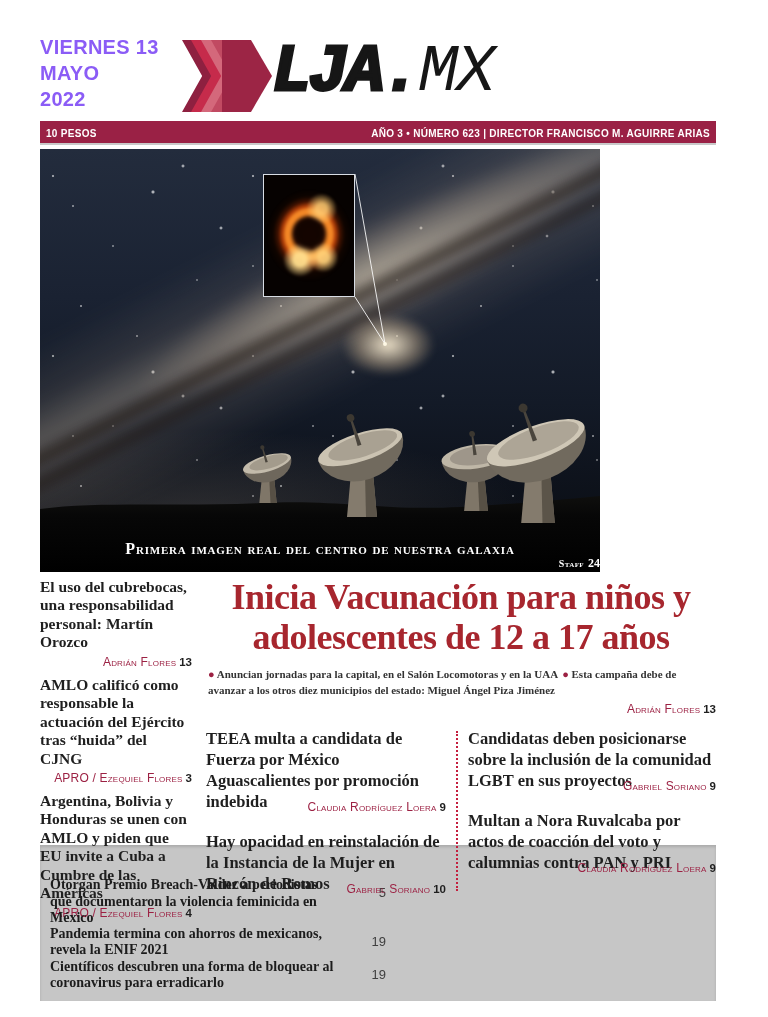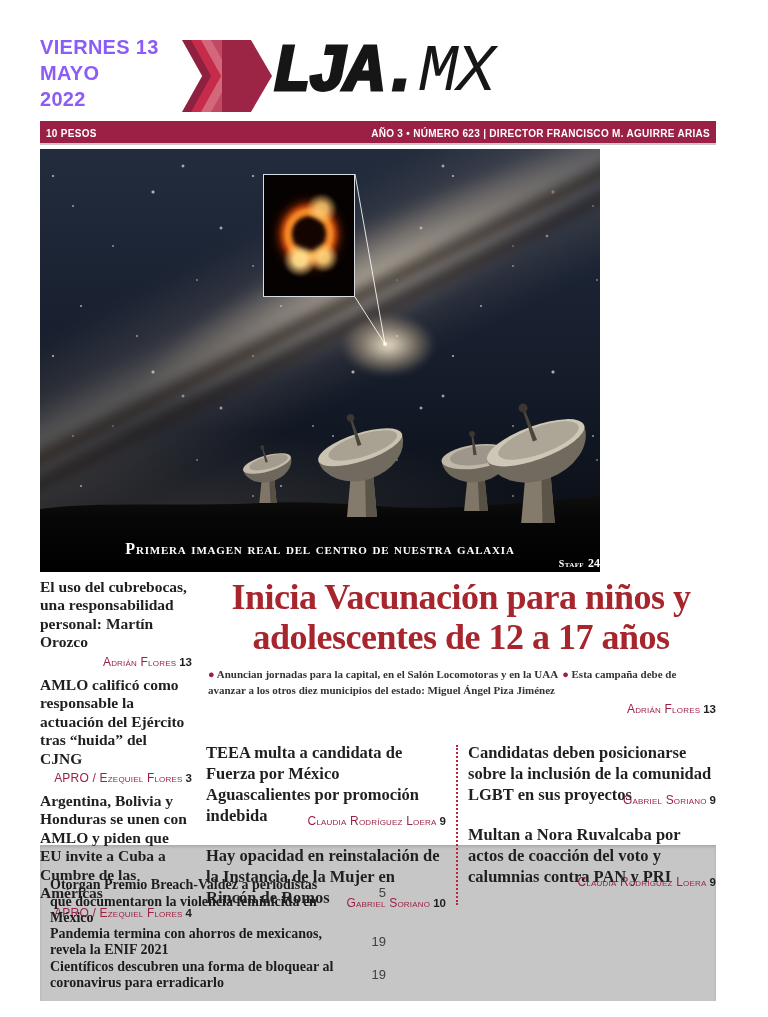--- a/index.html
+++ b/index.html
@@ -88,21 +88,21 @@
   .byline{font-family:"Liberation Sans",sans-serif;text-align:right;margin-top:1px;line-height:1;}
   .by{font-variant:small-caps;font-weight:400;font-size:12px;color:#9c2143;letter-spacing:.2px;}
   .pg{font-weight:700;font-size:11.5px;color:#1f1f1f;margin-left:3px;font-family:"Liberation Sans",sans-serif;}
   .center-col{flex:1;margin-left:14px;display:flex;flex-direction:column;}
   .main-headline{margin:0;text-align:center;font-weight:700;font-size:36px;line-height:1.1;
      color:#a7262e;letter-spacing:-.5px;}
   .deck{margin:10px 2px 0 2px;font-weight:700;font-size:11px;line-height:1.45;color:#333333;}
   .deck-item::before{content:"● ";color:#9c2143;font-size:11px;}
   .deck-item{margin-right:4px;}
   .lead-byline{margin-top:1px;}
-  .two-col{display:flex;margin-top:27px;flex:1;}
+  .two-col{display:flex;margin-top:13px;flex:1;}
   .col-mid{width:240px;flex:0 0 auto;display:flex;flex-direction:column;gap:17px;}
   .col-div{border-left:2px dotted #c41f3e;margin:2px 10px 6px 10px;}
   .col-right{flex:1;display:flex;flex-direction:column;gap:17px;}
   .story-m{position:relative;}
   .story-m .t{font-weight:700;font-size:16.5px;line-height:1.27;color:#1f1f1f;}
   .story-m .byline{position:absolute;right:0;bottom:1px;}
 
   
   .graybox{margin-top:5px;height:156px;background:#c6c6c6;display:flex;box-sizing:border-box;
      padding:9px 14px 8px 10px;box-shadow:inset 0 2px 3px rgba(0,0,0,.14);}

